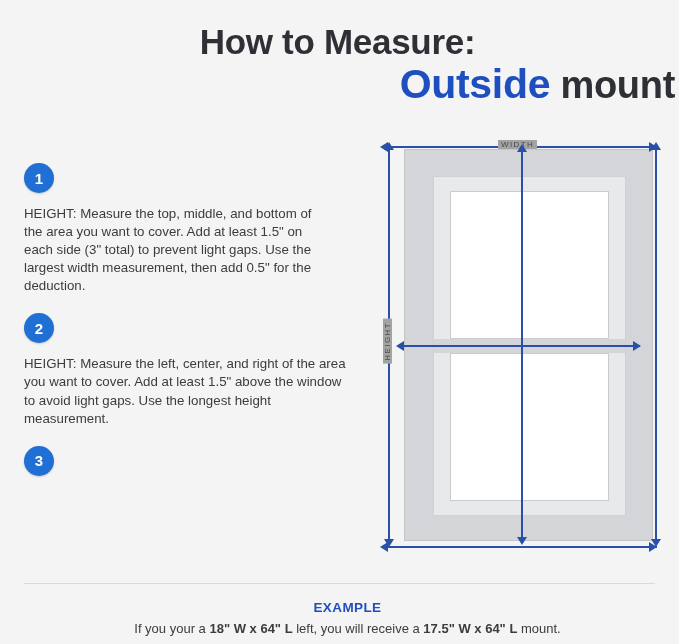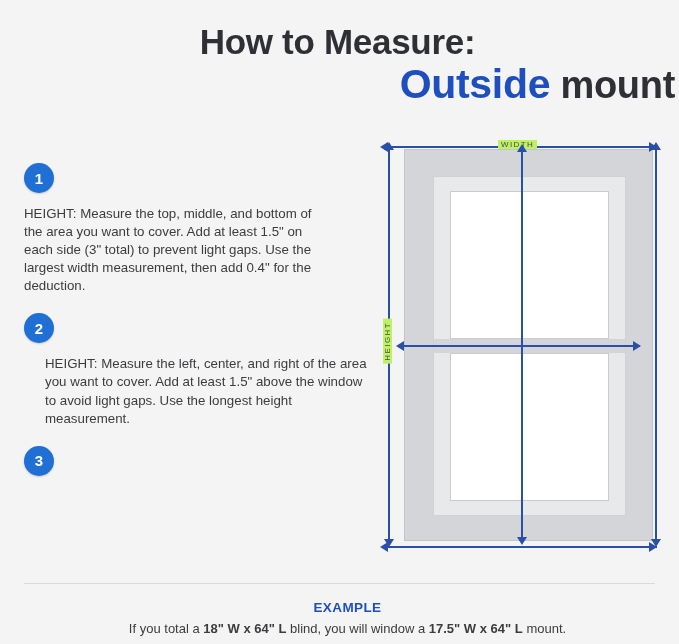--- a/index.html
+++ b/index.html
@@ -78,21 +78,21 @@
     margin-top: 12px;
     font-size: 13.3px;
     line-height: 1.36;
     color: #3c3c3e;
     max-width: 330px;
   }
   .step-label {
     font-weight: normal;
   }
   .step1 .step-text { max-width: 296px; }
-  .step2 .step-text { max-width: 330px; margin-left: 21px; }
+  .step2 .step-text { max-width: 330px; }
   .step3 .step-text { max-width: 300px; }
 
   
   .diagram {
     position: absolute;
     left: 378px;
     top: 133px;
     width: 285px;
     height: 425px;
   }
@@ -170,21 +170,21 @@
   .ah-down {
     border-left: 5px solid transparent;
     border-right: 5px solid transparent;
     border-top: 8px solid #2a4fa8;
   }
   .dim-label {
     position: absolute;
     font-size: 8px;
     letter-spacing: 1.4px;
     color: #4a4a4c;
-    background: #bef264;
+    background: #a3a3a3;
     padding: 0 3px;
   }
   .dim-label.vertical {
     writing-mode: vertical-rl;
     transform: rotate(180deg);
     letter-spacing: 1.4px;
     padding: 3px 0;
   }
 
   
@@ -223,21 +223,21 @@
 
   <div class="title-block">
     <div class="title-line1">How to Measure:</div>
     <div class="title-line2"><span class="title-accent">Outside</span><span> mount</span></div>
   </div>
 
   <div class="steps">
 
     <div class="step step1">
       <div class="step-badge">1</div>
-      <div class="step-text"><span class="step-label">HEIGHT:</span><span> Measure the top, middle, and bottom of the area you want to cover. Add at least 1.5" on each side (3" total) to prevent light gaps. Use the largest width measurement, then add 0.4" for the deduction.</span></div>
+      <div class="step-text"><span class="step-label">HEIGHT:</span><span> Measure the top, middle, and bottom of the area you want to cover. Add at least 1.5" on each side (3" total) to prevent light gaps. Use the largest width measurement, then add 0.5" for the deduction.</span></div>
     </div>
 
     <div class="step step2">
       <div class="step-badge">2</div>
       <div class="step-text"><span class="step-label">HEIGHT:</span><span> Measure the left, center, and right of the area you want to cover. Add at least 1.5" above the window to avoid light gaps. Use the longest height measurement.</span></div>
     </div>
 
     <div class="step step3">
       <div class="step-badge">3</div>
     </div>
@@ -278,16 +278,16 @@
 
     <div class="arrow-line h-line" style="left:22px; top:212px; width:240px;"></div>
     <div class="arrow-head ah-left" style="left:18px; top:208px;"></div>
     <div class="arrow-head ah-right" style="left:255px; top:208px;"></div>
 
   </div>
 
   <div class="footer-rule"></div>
   <div class="footer">
     <div class="footer-title">EXAMPLE</div>
-    <div class="footer-text"><span>If you total a </span><b>18" W x 64" L</b><span> blind, you will window a </span><b>17.5" W x 64" L</b><span> mount.</span></div>
+    <div class="footer-text"><span>If you your a </span><b>18" W x 64" L</b><span> left, you will receive a </span><b>17.5" W x 64" L</b><span> mount.</span></div>
   </div>
 
 </div>
 
 </body></html>

